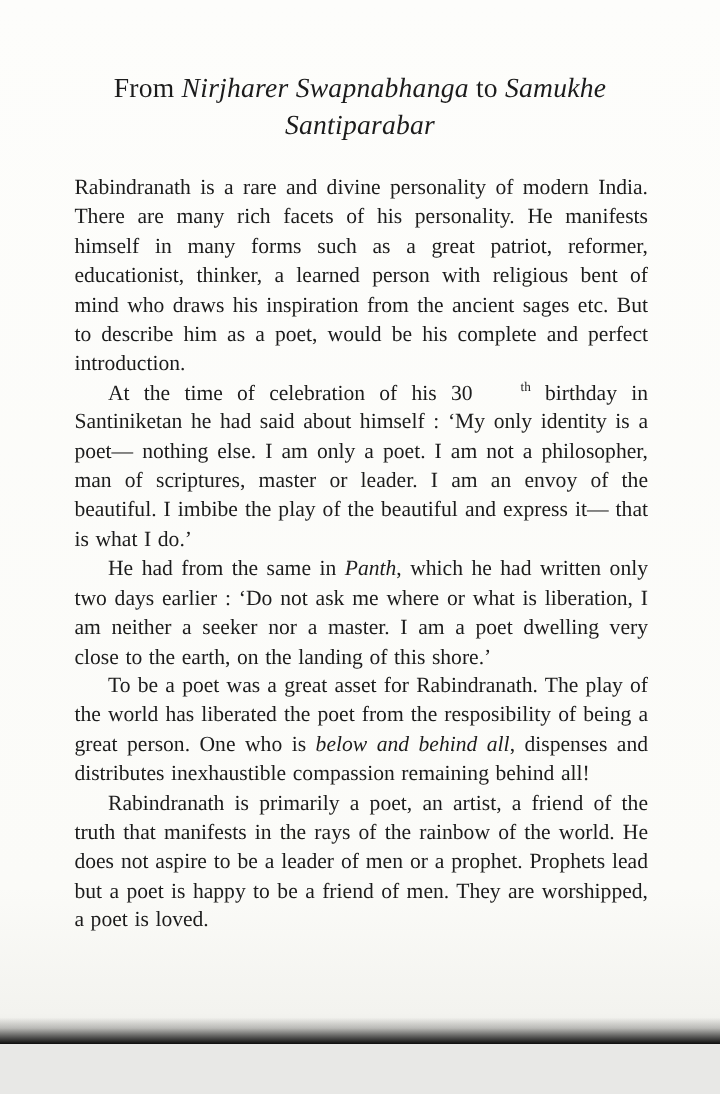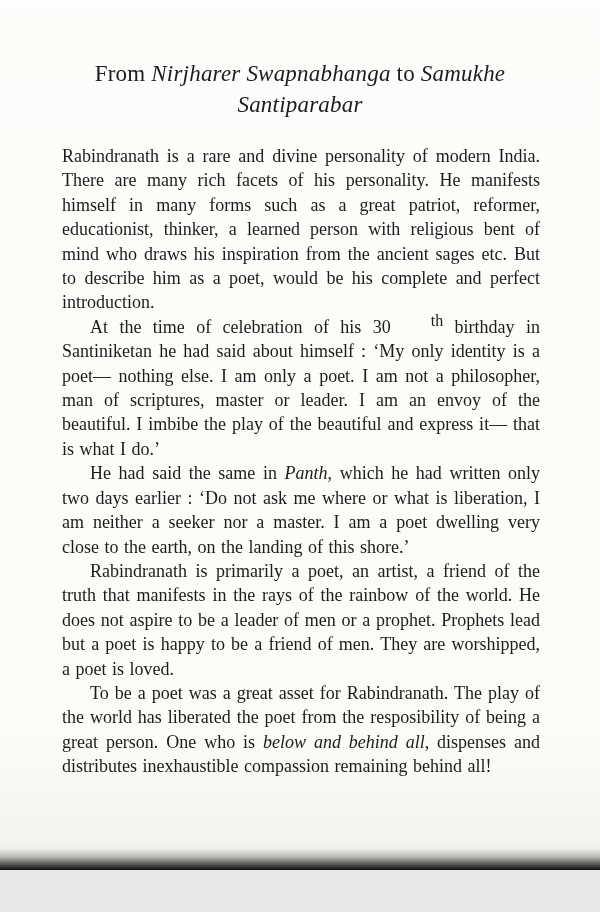--- a/index.html
+++ b/index.html
@@ -38,21 +38,21 @@
     line-height: 24.4px;
     text-align: justify;
     word-spacing: 1px;
   }
   .para.indent {
     text-indent: 28px;
   }
   .para em {
   }
   sup {
-    font-size: 16px;
+    font-size: 11px;
     line-height: 0;
     vertical-align: super;
     margin-left: 40px;
   }
   .bottom-shadow {
     position: absolute;
     left: 0;
     right: 0;
     bottom: 0;
     height: 22px;
@@ -65,18 +65,18 @@
   }
 </style>
 </head>
 <body>
 
 <div class="page">
   <h1 class="title"><span>From </span><em>Nirjharer Swapnabhanga</em><span> to </span><em>Samukhe Santiparabar</em></h1>
   <div class="body-text">
       <p class="para"><span>Rabindranath is a rare and divine personality of modern India. There are many rich facets of his personality. He manifests himself in many forms such as a great patriot, reformer, educationist, thinker, a learned person with religious bent of mind who draws his inspiration from the ancient sages etc. But to describe him as a poet, would be his complete and perfect introduction.</span></p>
       <p class="para indent"><span>At the time of celebration of his 30</span><sup>th</sup><span> birthday in Santiniketan he had said about himself : ‘My only identity is a poet— nothing else. I am only a poet. I am not a philosopher, man of scriptures, master or leader. I am an envoy of the beautiful. I imbibe the play of the beautiful and express it— that is what I do.’</span></p>
-      <p class="para indent"><span>He had said the same in </span><em>Panth</em><span>, which he had written only two days earlier : ‘Do not ask me where or what is liberation, I am neither a seeker nor a master. I am a poet dwelling very close to the earth, on the landing of this shore.’</span></p>
+      <p class="para indent"><span>He had from the same in </span><em>Panth</em><span>, which he had written only two days earlier : ‘Do not ask me where or what is liberation, I am neither a seeker nor a master. I am a poet dwelling very close to the earth, on the landing of this shore.’</span></p>
+      <p class="para indent"><span>To be a poet was a great asset for Rabindranath. The play of the world has liberated the poet from the resposibility of being a great person. One who is </span><em>below and behind all</em><span>, dispenses and distributes inexhaustible compassion remaining behind all!</span></p>
       <p class="para indent"><span>Rabindranath is primarily a poet, an artist, a friend of the truth that manifests in the rays of the rainbow of the world. He does not aspire to be a leader of men or a prophet. Prophets lead but a poet is happy to be a friend of men. They are worshipped, a poet is loved.</span></p>
-      <p class="para indent"><span>To be a poet was a great asset for Rabindranath. The play of the world has liberated the poet from the resposibility of being a great person. One who is </span><em>below and behind all</em><span>, dispenses and distributes inexhaustible compassion remaining behind all!</span></p>
     </div>
   <div class="bottom-shadow"></div>
 </div>
 
 </body></html>

